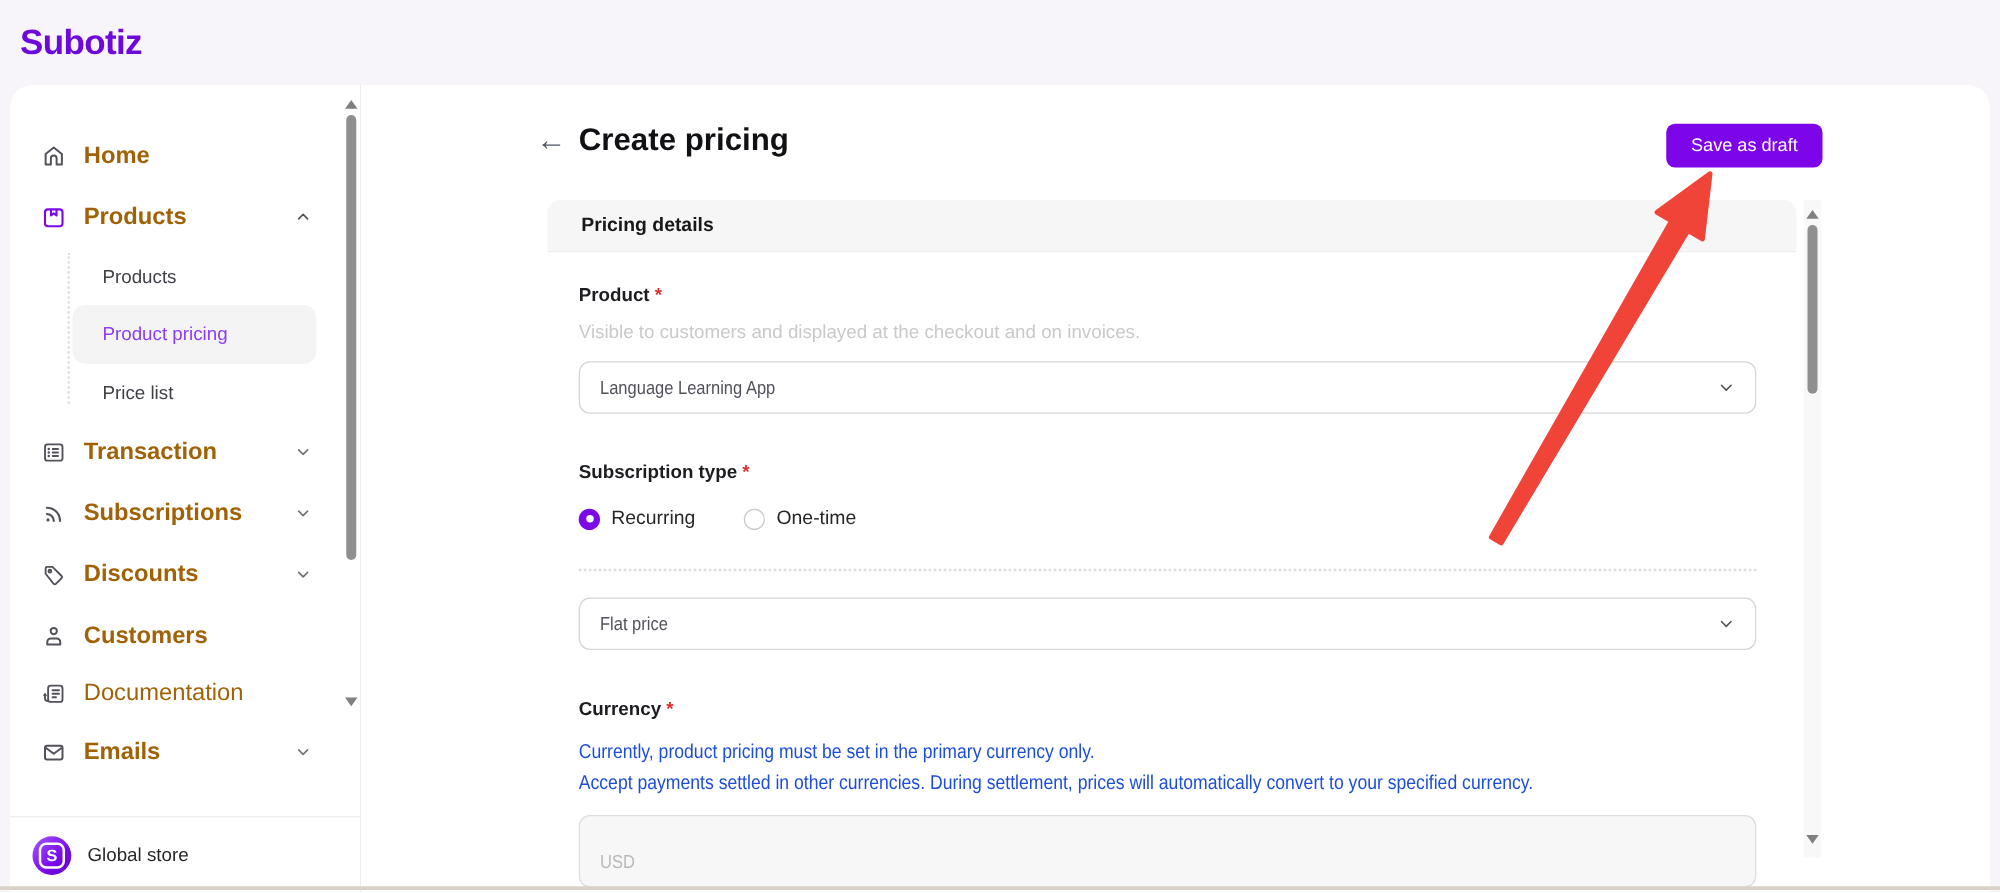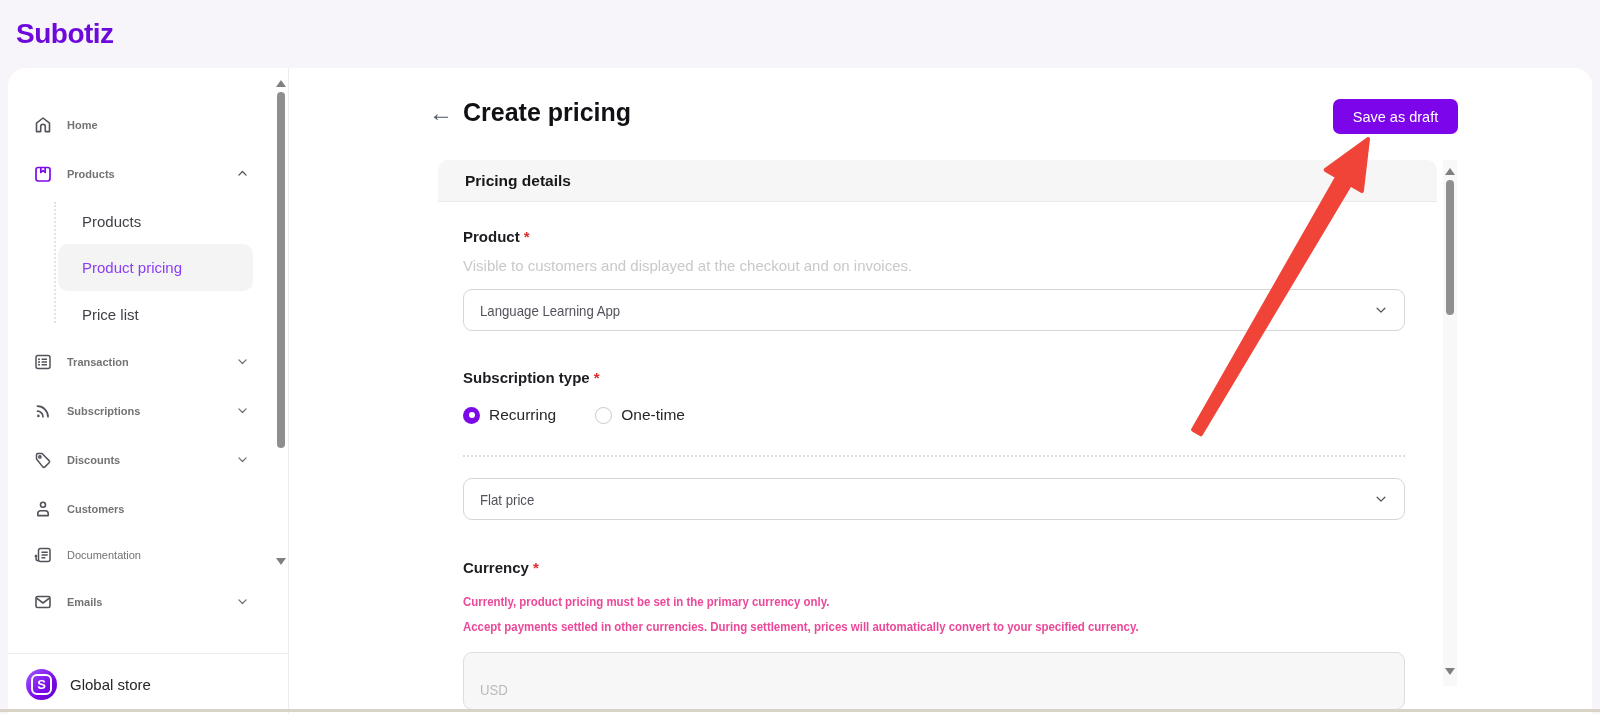--- a/index.html
+++ b/index.html
@@ -15,21 +15,21 @@
   
   .shell {
     position:absolute; left:8px; right:8px; top:68px; height:646px;
     background:#fff; border-radius:18px 18px 0 0; display:flex; overflow:hidden;
   }
 
   
   .sidebar { width:281px; border-right:1px solid #ededed; position:relative; padding-top:32px; flex:none; }
   .nav-item { height:49px; display:flex; align-items:center; padding-left:25px; cursor:pointer; }
   .nav-item .ico { width:20px; height:20px; margin-right:14px; flex:none; display:flex; align-items:center; justify-content:center; }
-  .nav-item .lbl { font-size:11px; font-weight:600; color:#737373; }
+  .nav-item .lbl { font-size:19px; font-weight:600; color:#a16207; }
   .nav-item .chev { margin-left:auto; margin-right:39px; display:flex; }
   .sub-list { position:relative; }
   .sub-rail { position:absolute; left:46px; top:4px; bottom:14px; border-left:2px dotted #e2e2e6; }
   .sub-item { height:46px; display:flex; align-items:center; padding-left:74px; font-size:15px; color:#3f3f46; cursor:pointer; }
   .sub-item.pill { height:47px; margin-left:50px; margin-right:35px; padding-left:24px; background:#f4f4f5; border-radius:10px; color:#8b3df5; }
   .sidebar-foot { position:absolute; left:0; right:0; bottom:0; height:61px; border-top:1px solid #ececf0; display:flex; align-items:center; padding-left:18px; background:#fff; }
   .store-badge {
     width:31px; height:31px; border-radius:50%; flex:none;
     background:linear-gradient(135deg,#a259ff 0%,#7a0be8 60%,#5f00c8 100%);
     display:flex; align-items:center; justify-content:center; margin-right:13px;
@@ -62,21 +62,21 @@
     height:42px; background:#f6f6f6; border-bottom:1px solid #e9e9e9;
     border-radius:10px 10px 0 0; display:flex; align-items:center; padding-left:27px;
     font-size:15.5px; font-weight:600; color:#18181b;
   }
   .card-body { padding:26px 25px 0 25px; }
 
   .f-label { font-size:15px; font-weight:600; color:#1c1c21; }
   .req { color:#e02d2d; font-weight:600; }
   .helper { font-size:15px; color:#c9c9c9; margin-top:12px; }
   .cond { display:inline-block; transform:scaleX(0.88); transform-origin:left center; white-space:nowrap; }
-  .helper2 { font-size:13px; color:#ec4899; line-height:25px;font-weight:bold; }
+  .helper2 { font-size:16px; color:#1d4ed8; line-height:25px; }
 
   .select {
     margin-top:15px; height:42px; width:942px; border:1px solid #d6d6d6; border-radius:9px;
     display:flex; align-items:center; padding:0 16px; cursor:pointer; background:#fff;
   }
   .select .val { font-size:15px; color:#52525b; }
   .select .dd { margin-left:auto; display:flex; }
   .select.disabled { background:#f7f7f7; border-color:#dedede; height:58px; align-items:flex-start; padding-top:28px; }
   .select.disabled .val { color:#b9b9b9; }
 

